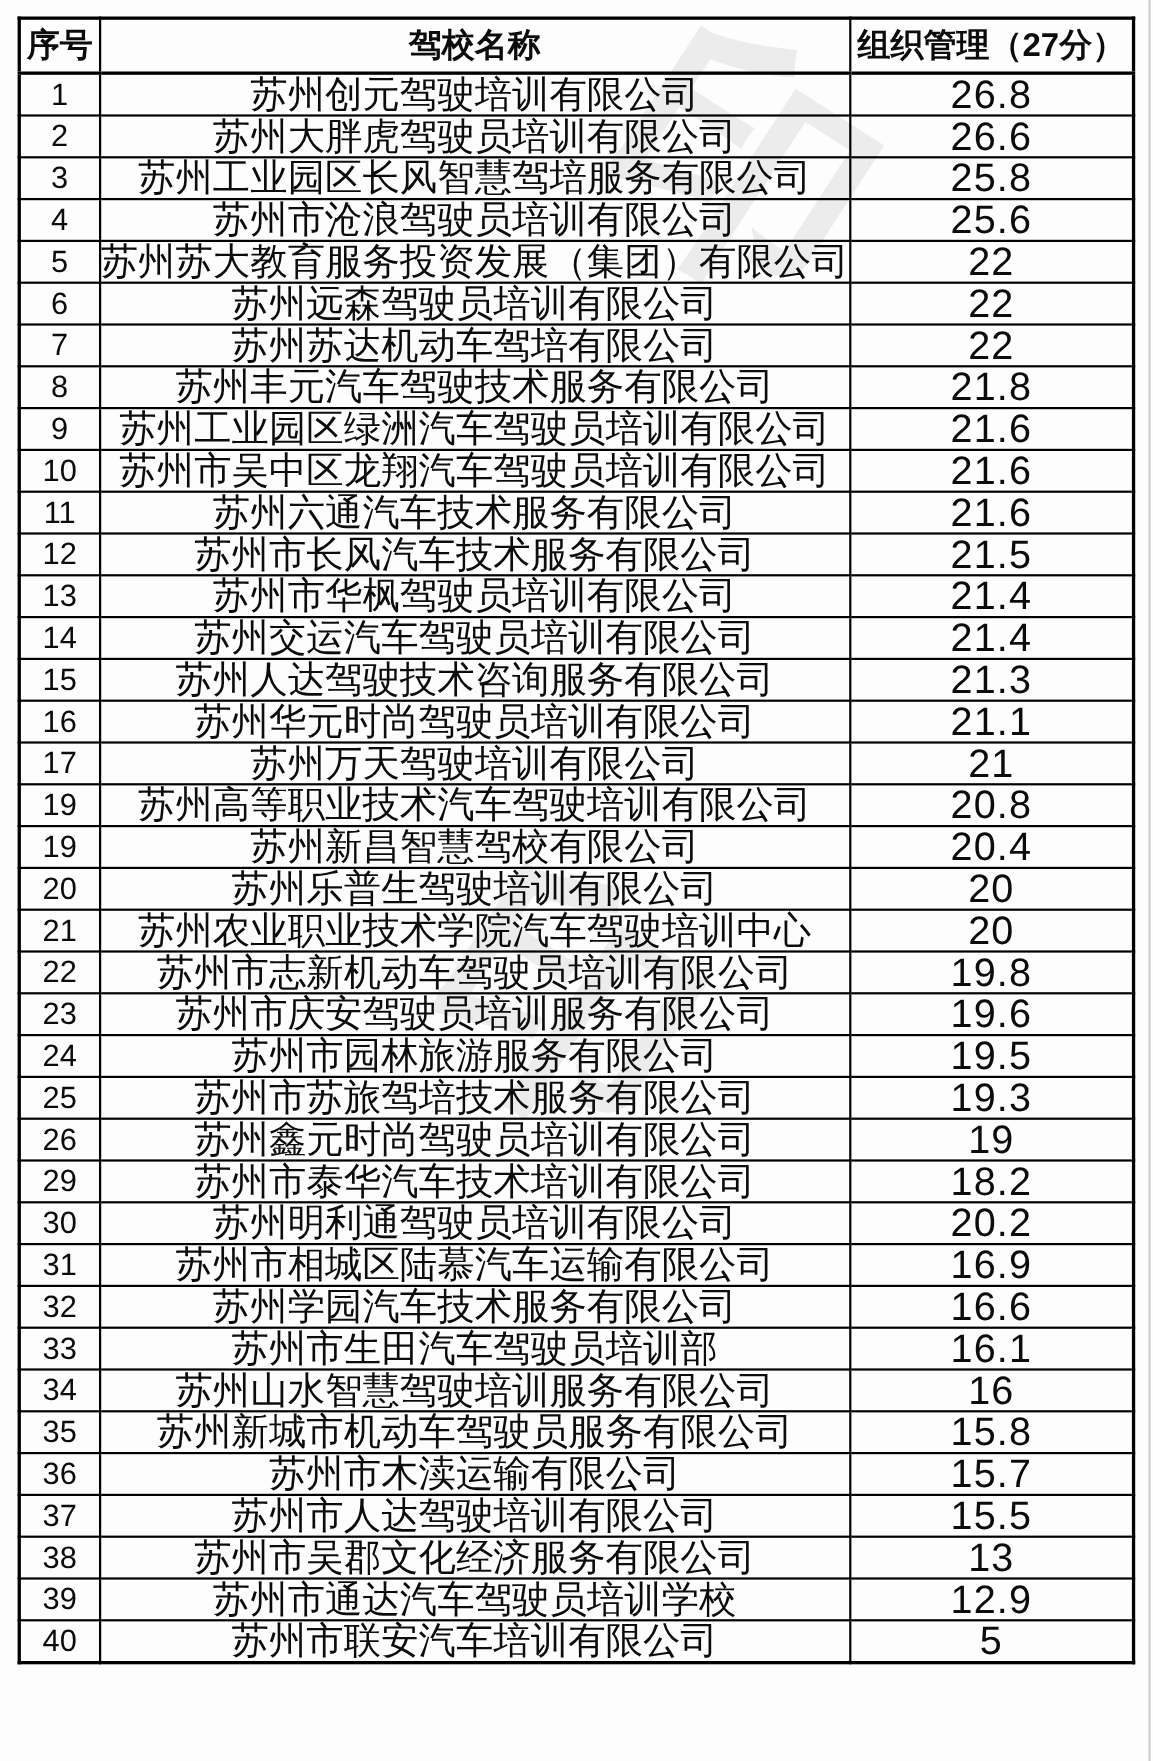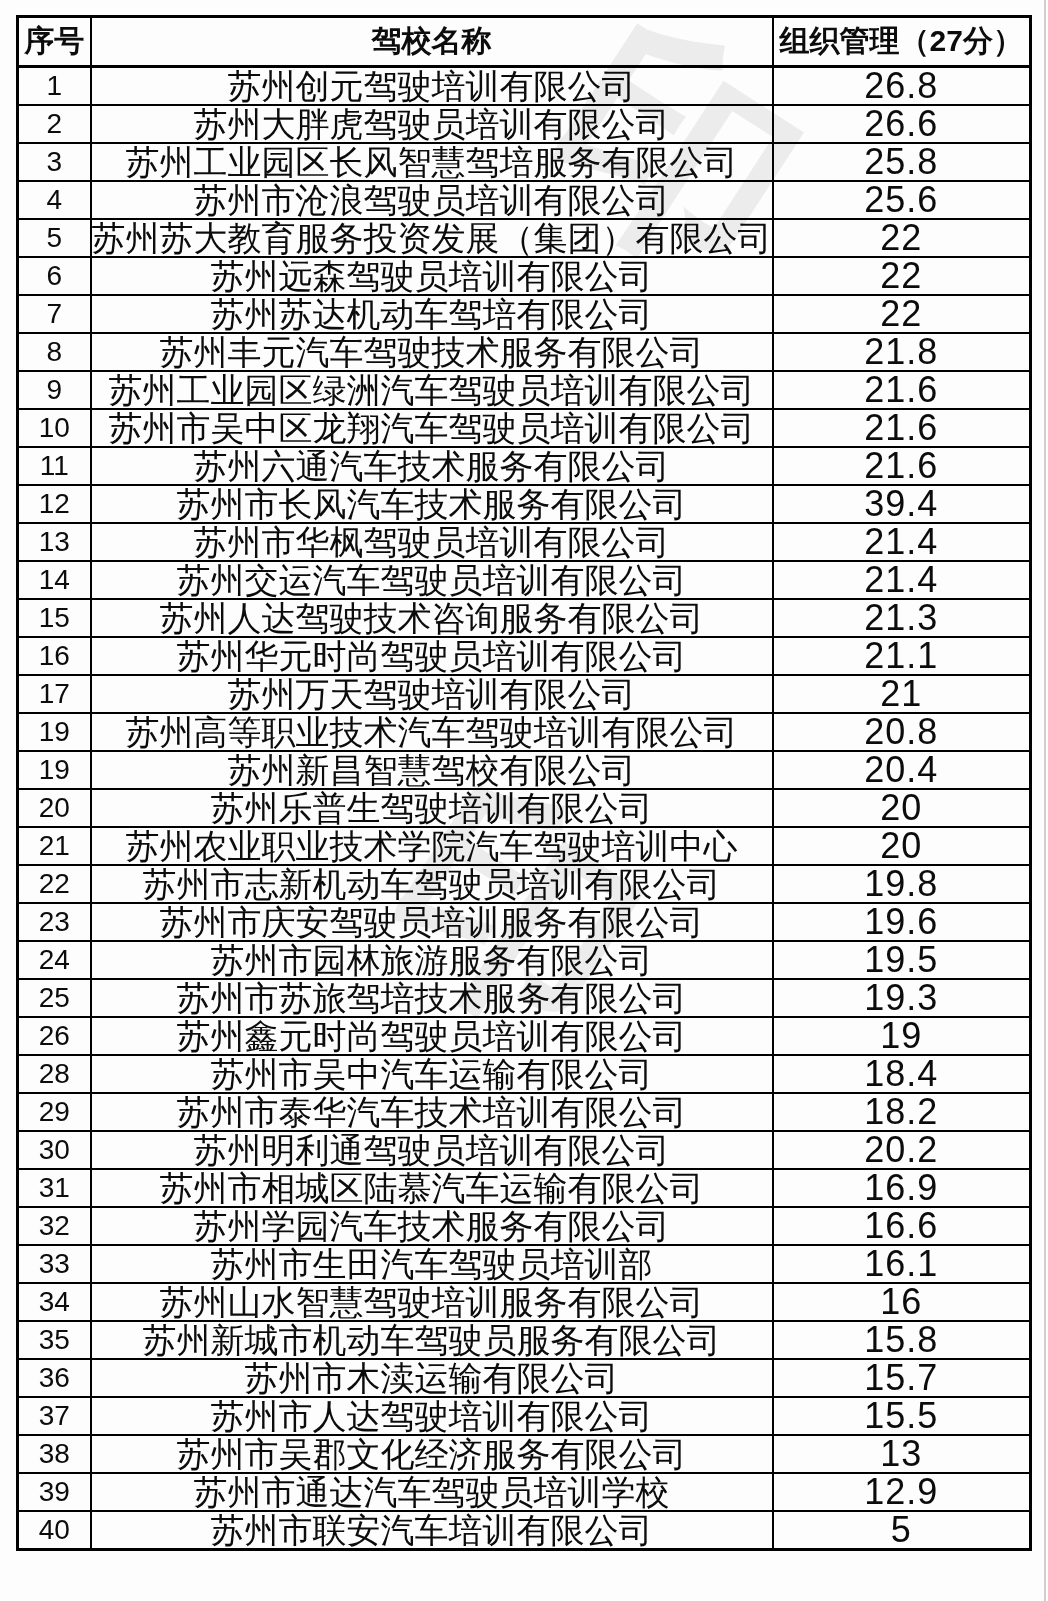--- a/index.html
+++ b/index.html
@@ -144,21 +144,21 @@
           <td class="c-score">21.6</td>
         </tr>
         <tr>
           <td class="c-no">11</td>
           <td class="c-name">苏州六通汽车技术服务有限公司</td>
           <td class="c-score">21.6</td>
         </tr>
         <tr>
           <td class="c-no">12</td>
           <td class="c-name">苏州市长风汽车技术服务有限公司</td>
-          <td class="c-score">39.4</td>
+          <td class="c-score">21.5</td>
         </tr>
         <tr>
           <td class="c-no">13</td>
           <td class="c-name">苏州市华枫驾驶员培训有限公司</td>
           <td class="c-score">21.4</td>
         </tr>
         <tr>
           <td class="c-no">14</td>
           <td class="c-name">苏州交运汽车驾驶员培训有限公司</td>
           <td class="c-score">21.4</td>
@@ -217,25 +217,20 @@
           <td class="c-no">25</td>
           <td class="c-name">苏州市苏旅驾培技术服务有限公司</td>
           <td class="c-score">19.3</td>
         </tr>
         <tr>
           <td class="c-no">26</td>
           <td class="c-name">苏州鑫元时尚驾驶员培训有限公司</td>
           <td class="c-score">19</td>
         </tr>
         <tr>
-          <td class="c-no">28</td>
-          <td class="c-name">苏州市吴中汽车运输有限公司</td>
-          <td class="c-score">18.4</td>
-        </tr>
-        <tr>
           <td class="c-no">29</td>
           <td class="c-name">苏州市泰华汽车技术培训有限公司</td>
           <td class="c-score">18.2</td>
         </tr>
         <tr>
           <td class="c-no">30</td>
           <td class="c-name">苏州明利通驾驶员培训有限公司</td>
           <td class="c-score">20.2</td>
         </tr>
         <tr>

